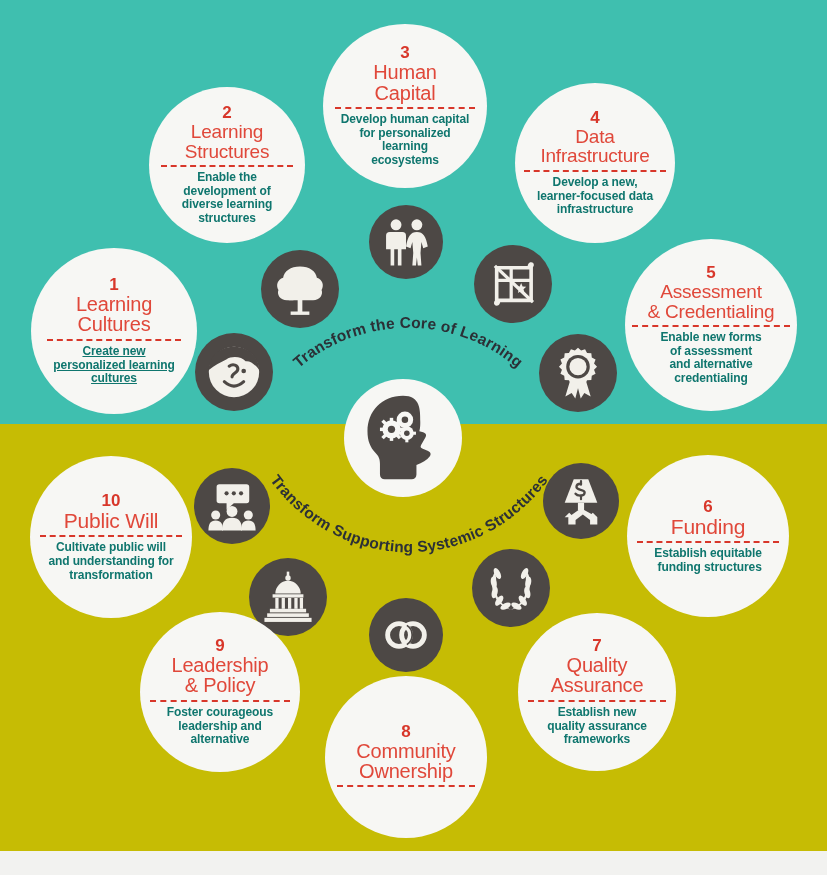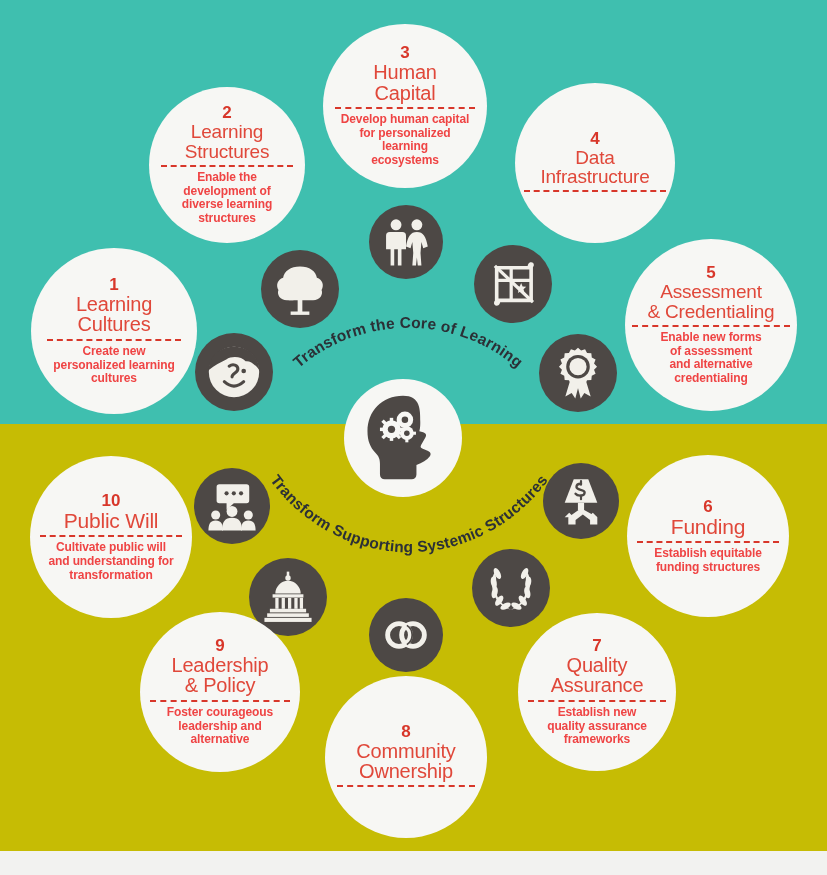--- a/index.html
+++ b/index.html
@@ -8,21 +8,21 @@
   #band-top{top:8px;height:424px;background:#3fbfaf;}
   #band-bottom{top:440px;height:427px;background:#c6bc04;}
 
   
   .bubble{position:absolute;border-radius:50%;background:#f7f7f4;
           display:flex;flex-direction:column;align-items:center;justify-content:center;
           text-align:center;box-sizing:border-box;z-index:6;}
   .bub-num{color:#d8372a;font-weight:bold;line-height:1;margin-bottom:1px;}
   .bub-title{color:#e0483a;line-height:1.02;font-weight:normal;letter-spacing:-0.2px;}
   .rule{border:0;border-top:2px dashed #d8372a;margin:4px 0 4px 0;width:82%;height:0;}
-  .bub-desc{color:#ef4444;line-height:1.14;font-weight:bold;letter-spacing:-0.1px;}
+  .bub-desc{color:#0f766e;line-height:1.14;font-weight:bold;letter-spacing:-0.1px;}
 
   
   .iconc{position:absolute;border-radius:50%;background:#4d4845;
          display:flex;align-items:center;justify-content:center;z-index:5;}
   .iconc svg{display:block;}
 
   
   #center-head{position:absolute;left:344px;top:379px;width:118px;height:118px;
      border-radius:50%;background:#f7f7f4;z-index:9;display:flex;align-items:center;justify-content:center;}
   #center-head .inner{width:96px;height:96px;border-radius:50%;display:flex;align-items:center;justify-content:center;}
@@ -217,21 +217,21 @@
     </text>
   </svg>
 
   <div class="bubble" style="left:31px;top:248px;width:166px;height:166px;padding:0 10px;">
     <div class="bub-num" style="font-size:17px;">1</div>
     <div class="bub-title" style="font-size:20px;">
       <div>Learning</div>
       <div>Cultures</div>
     </div>
     <hr class="rule" style="width:92%;">
-    <div class="bub-desc" style="font-size:12px;">
+    <div class="bub-desc" style="font-size:12px;text-decoration:underline;">
       <div>Create new</div>
       <div>personalized learning</div>
       <div>cultures</div>
     </div>
   </div>
 
   <div class="bubble" style="left:149px;top:87px;width:156px;height:156px;padding:0 8px;">
     <div class="bub-num" style="font-size:17px;">2</div>
     <div class="bub-title" style="font-size:19px;">
       <div>Learning</div>
@@ -261,20 +261,25 @@
     </div>
   </div>
 
   <div class="bubble" style="left:515px;top:83px;width:160px;height:160px;padding:0 6px;">
     <div class="bub-num" style="font-size:17px;">4</div>
     <div class="bub-title" style="font-size:19px;">
       <div>Data</div>
       <div>Infrastructure</div>
     </div>
     <hr class="rule" style="width:96%;">
+    <div class="bub-desc" style="font-size:12px;">
+      <div>Develop a new,</div>
+      <div>learner-focused data</div>
+      <div>infrastructure</div>
+    </div>
   </div>
 
   <div class="bubble" style="left:625px;top:239px;width:172px;height:172px;padding:0 4px;">
     <div class="bub-num" style="font-size:17px;">5</div>
     <div class="bub-title" style="font-size:19px;">
       <div>Assessment</div>
       <div>&amp; Credentialing</div>
     </div>
     <hr class="rule" style="width:96%;">
     <div class="bub-desc" style="font-size:12px;">
@@ -334,19 +339,19 @@
       <div>frameworks</div>
     </div>
   </div>
 
   <div class="bubble" style="left:627px;top:455px;width:162px;height:162px;padding:0 4px;">
     <div class="bub-num" style="font-size:17px;">6</div>
     <div class="bub-title" style="font-size:21px;">
       <div>Funding</div>
     </div>
     <hr class="rule" style="width:92%;">
-    <div class="bub-desc" style="font-size:12px;">
+    <div class="bub-desc" style="font-size:12px;text-align:right;">
       <div>Establish equitable</div>
       <div>funding structures</div>
     </div>
   </div>
 
 </div>
 
 </body></html>

